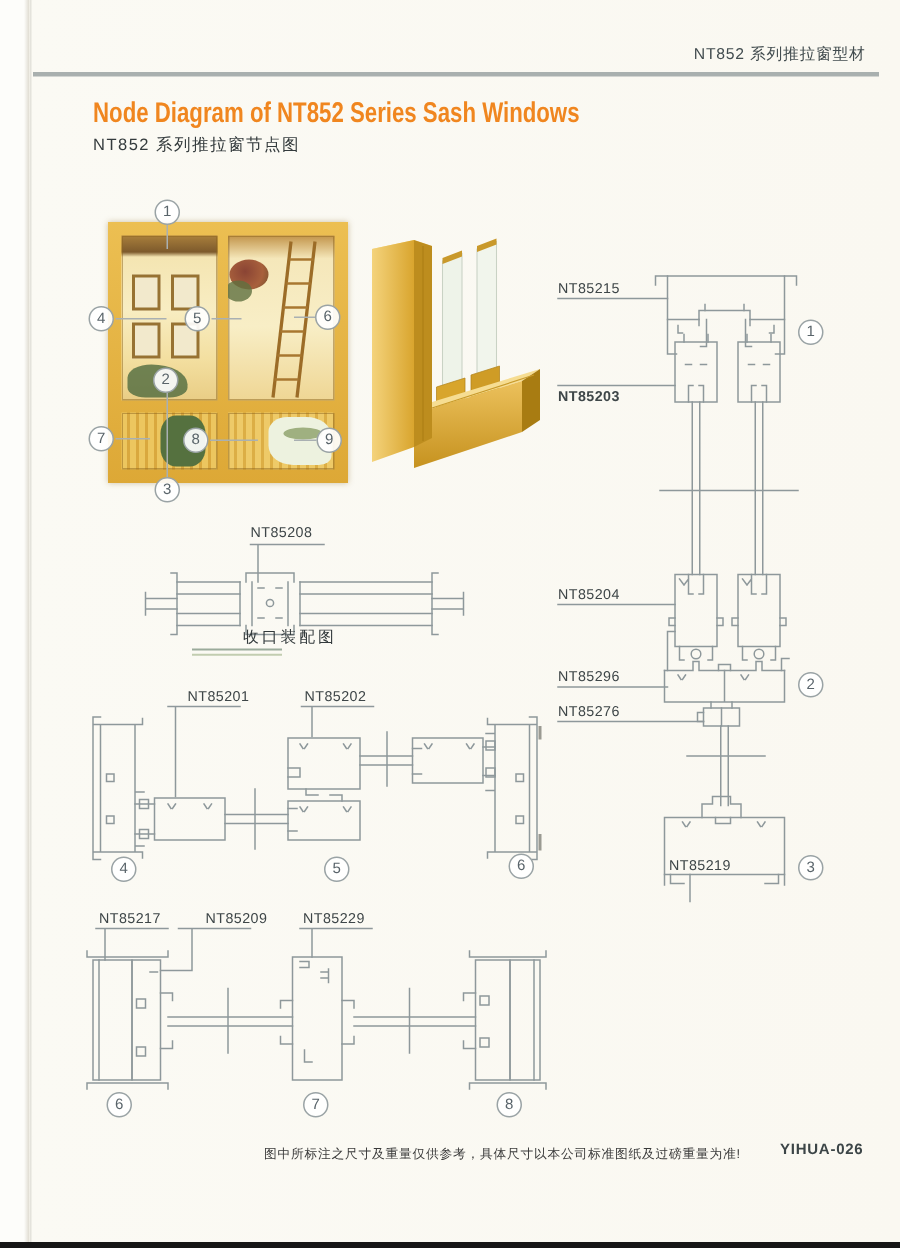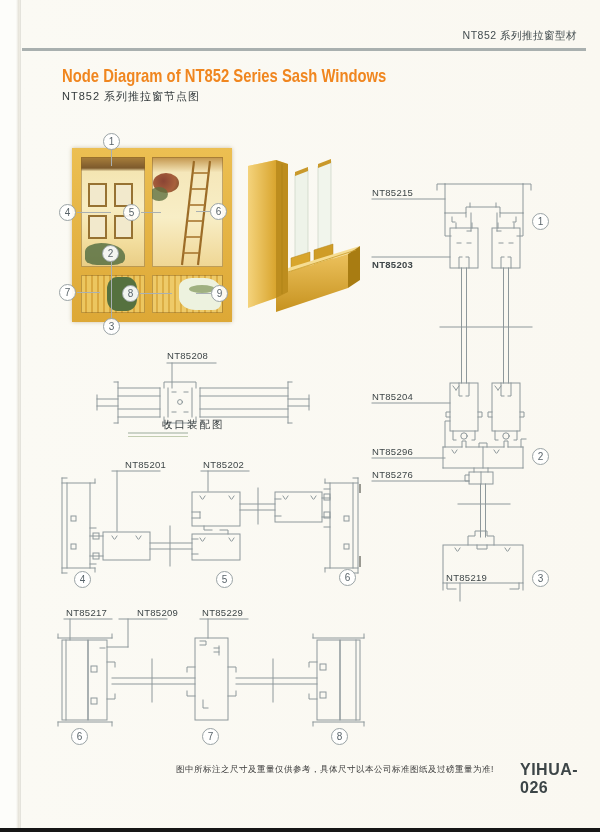--- a/index.html
+++ b/index.html
@@ -21,21 +21,21 @@
   .cap{position:absolute;font-size:10.5px;color:#333a3c;letter-spacing:2px;margin-left:33px;}
   .co{position:absolute;width:17px;height:17px;box-sizing:border-box;border:1px solid #9aa3a5;
       border-radius:50%;background:rgba(255,255,255,.92);color:#59646a;font-size:10px;
       line-height:15px;text-align:center;}
   .pl{position:absolute;background:#a9b0b2;}
   .photo{position:absolute;left:72px;top:148px;width:160px;height:174px;
       background:linear-gradient(180deg,#ecbf52,#dda836);box-shadow:0 0 4px rgba(120,90,20,.35);}
   .pane{position:absolute;overflow:hidden;box-shadow:inset 0 0 0 1px rgba(140,100,30,.5);}
   .pframe{position:absolute;background:#f2e9cc;border:2px solid #977232;}
   .foot-note{position:absolute;left:176px;top:764px;font-size:8.5px;color:#3a3a3a;letter-spacing:.5px;text-align:center;}
-  .page-code{position:absolute;left:520px;top:761px;font-size:16px;font-weight:bold;color:#3c4547;letter-spacing:.5px;}
+  .page-code{position:absolute;left:520px;top:761px;font-size:10px;font-weight:bold;color:#3c4547;letter-spacing:.5px;}
   .mark{position:absolute;background:#9a9a92;}
   svg{display:block;}
 </style>
 </head>
 <body>
 
 <div class="page">
   <div class="edge-left"></div>
   <div class="crease"></div>
 

